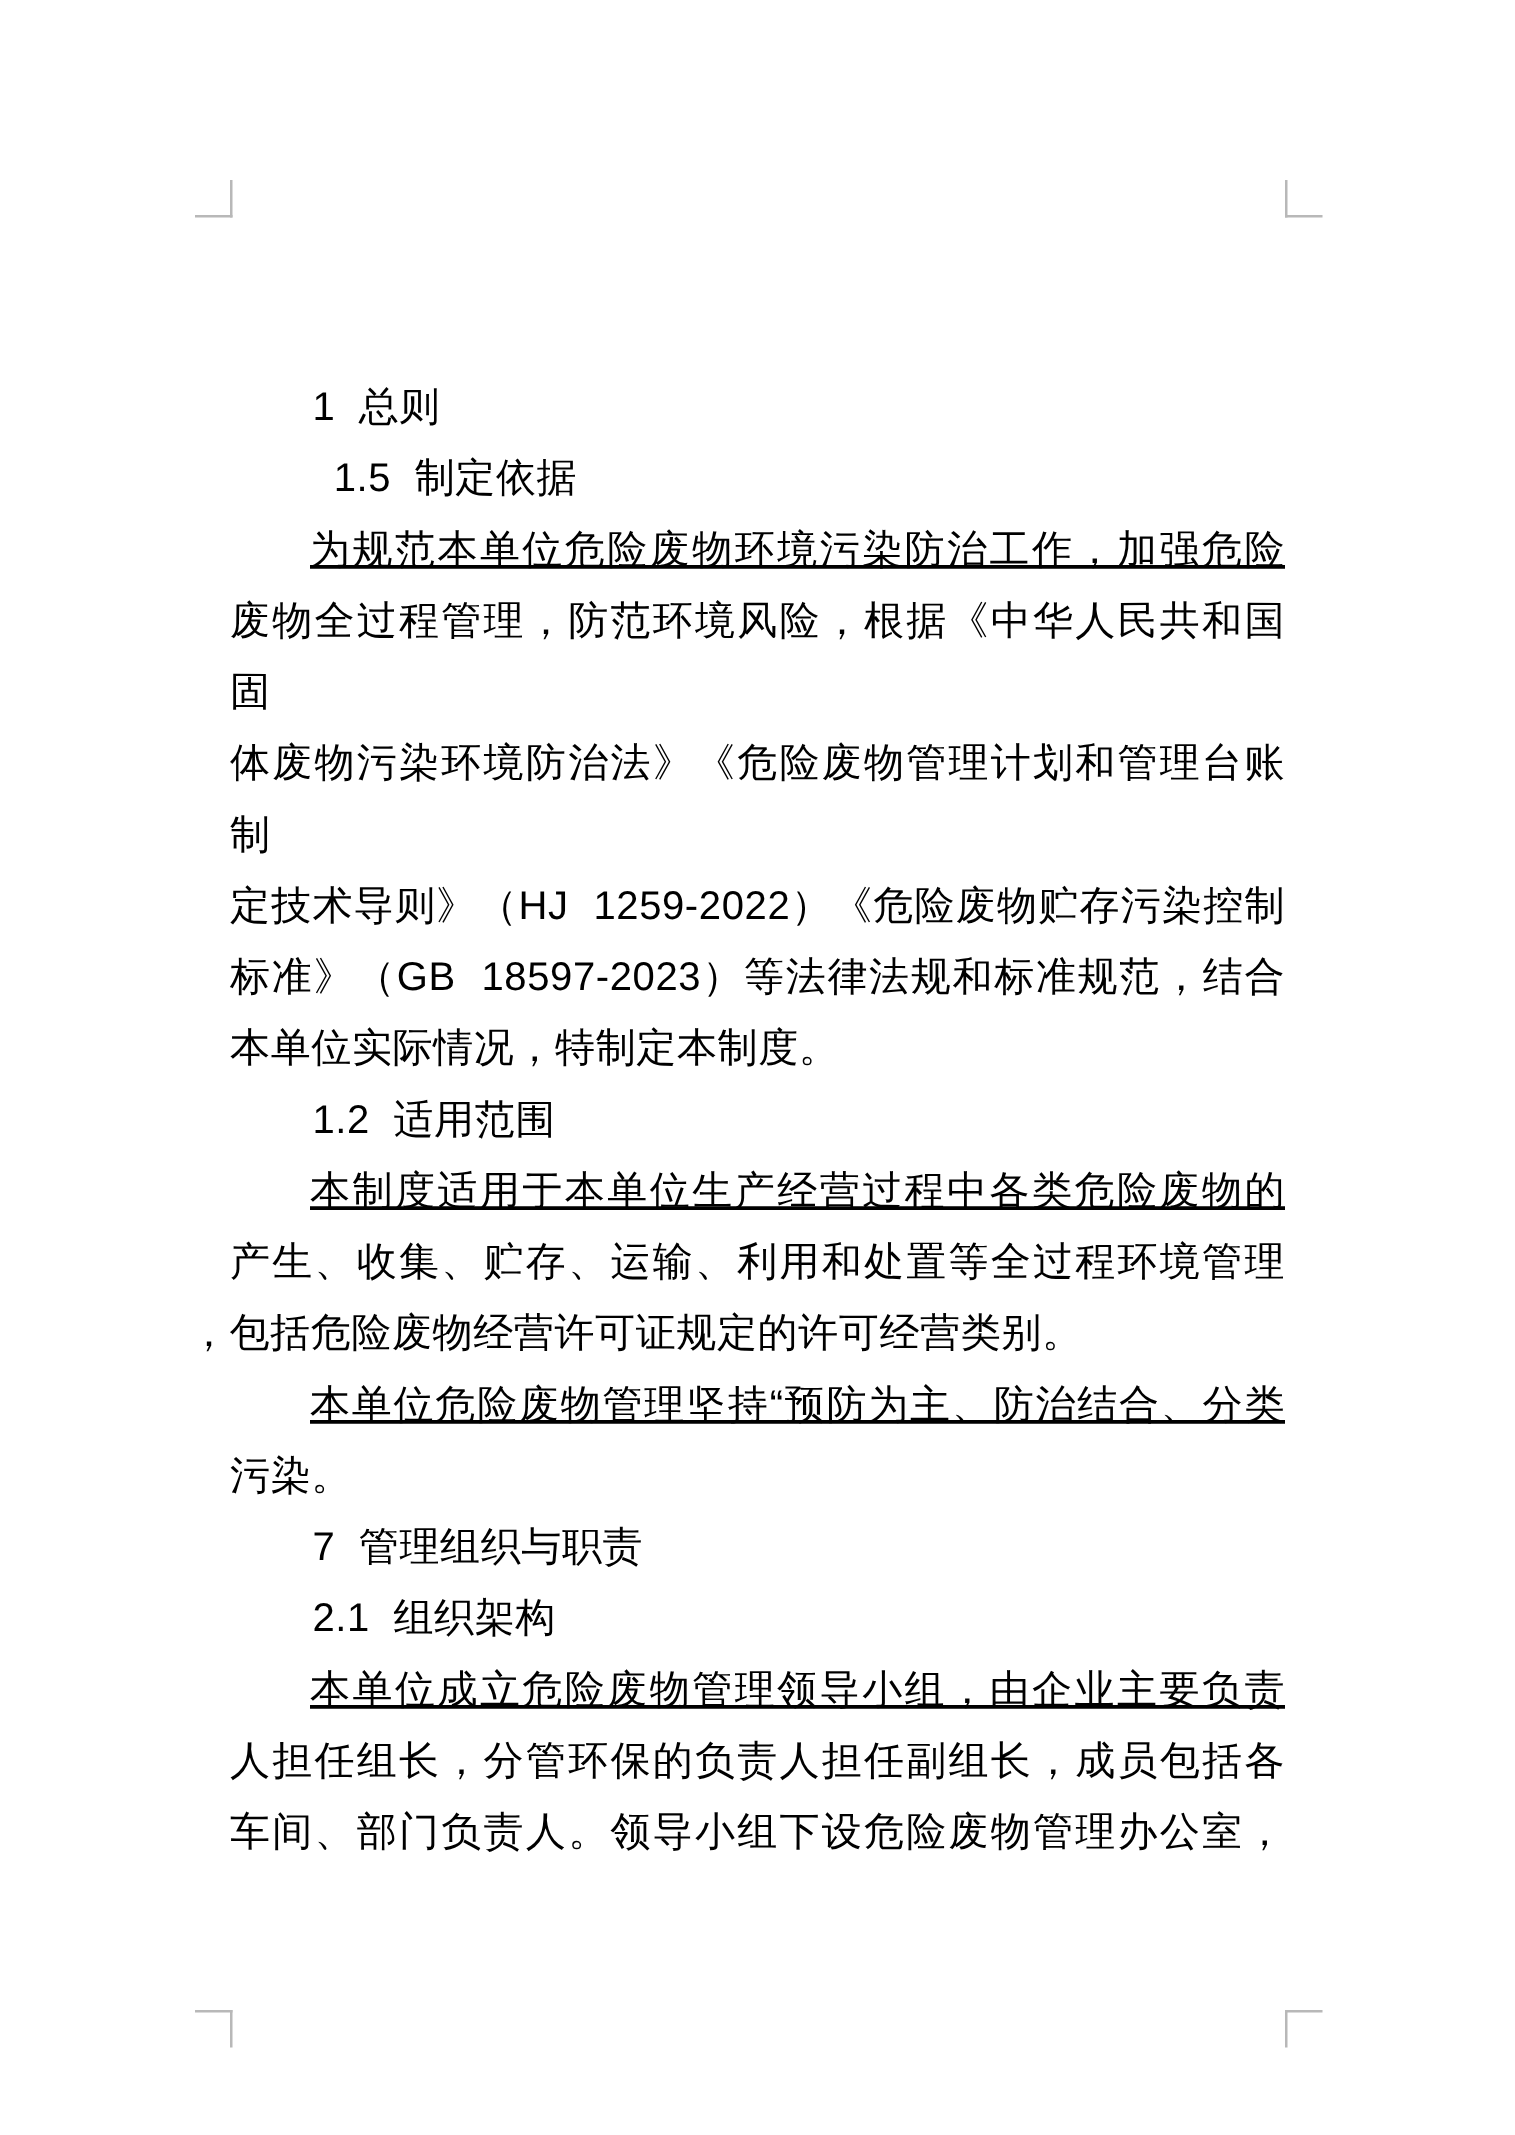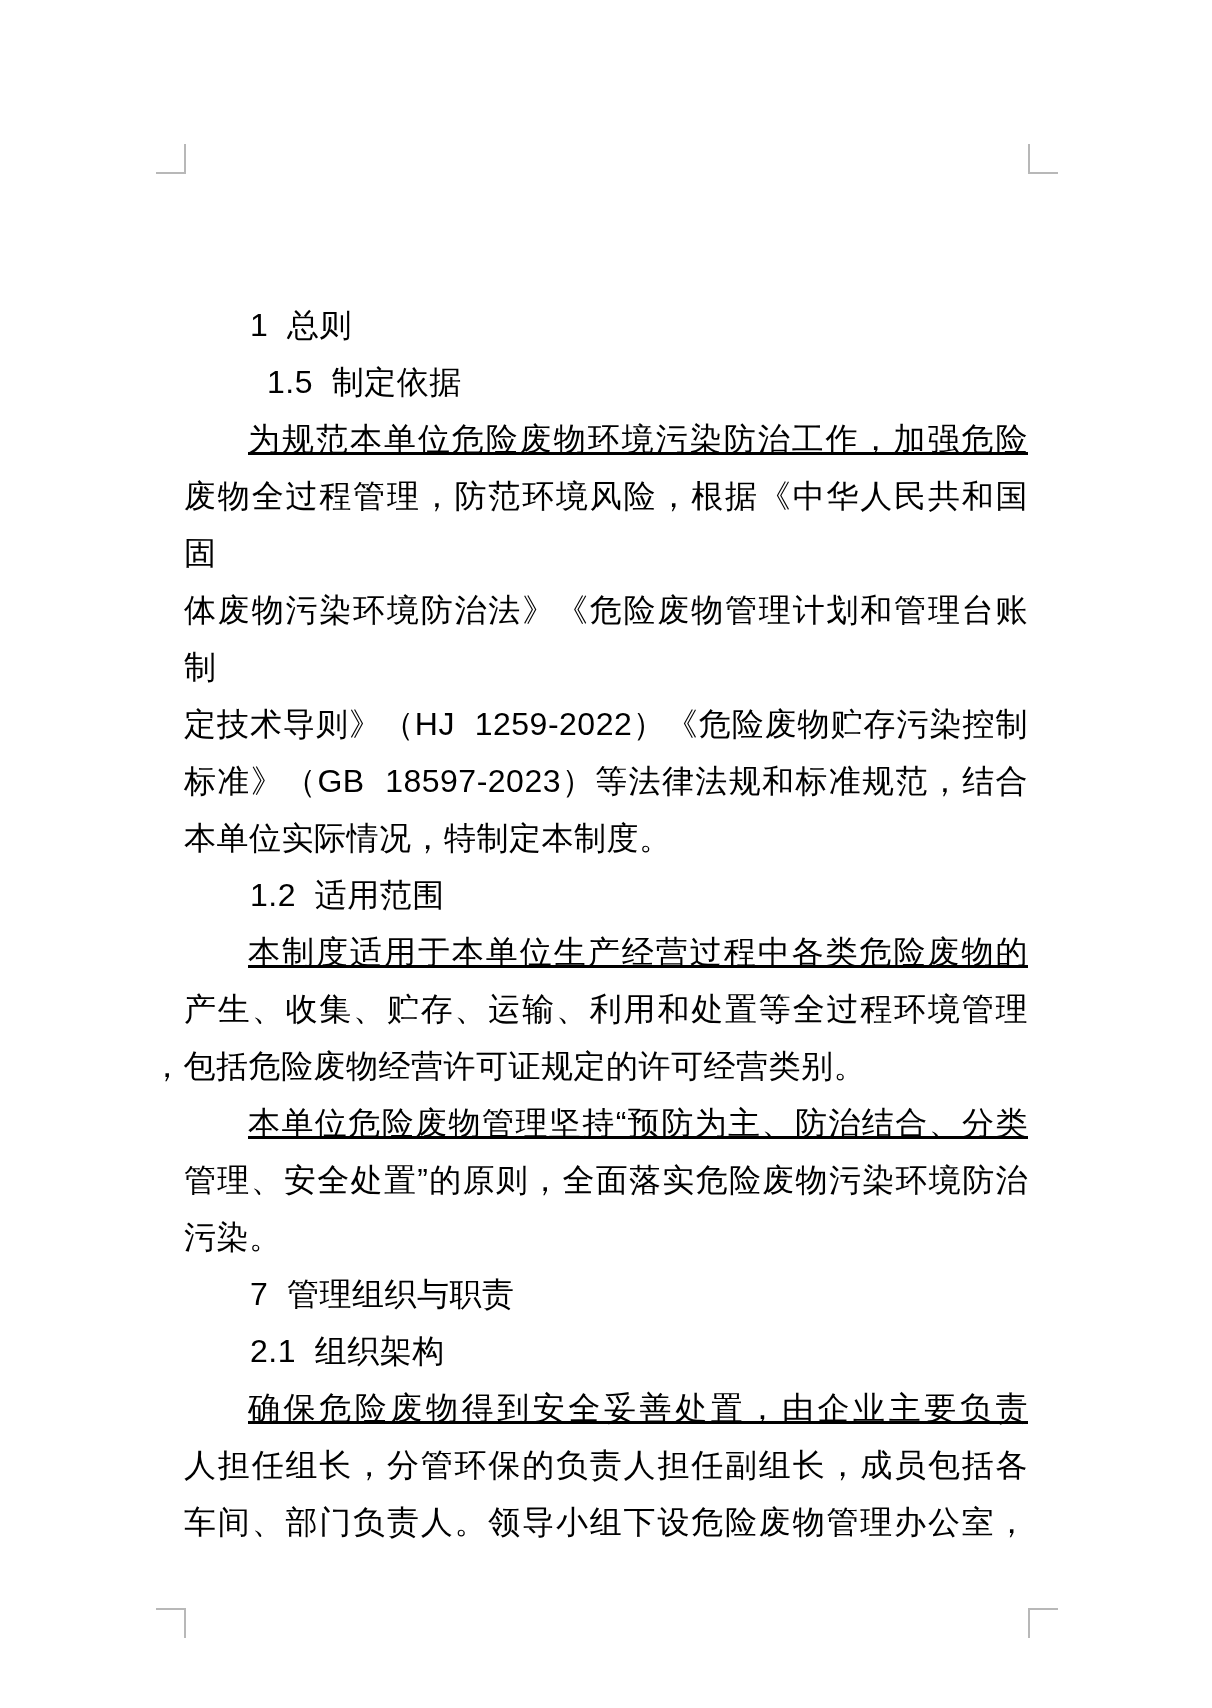--- a/index.html
+++ b/index.html
@@ -83,24 +83,23 @@
     <div class="line full">废物全过程管理，防范环境风险，根据《中华人民共和国固</div>
     <div class="line full">体废物污染环境防治法》《危险废物管理计划和管理台账制</div>
     <div class="line full">定技术导则》（HJ  1259-2022）《危险废物贮存污染控制</div>
     <div class="line full">标准》（GB  18597-2023）等法律法规和标准规范，结合</div>
     <div class="line">本单位实际情况，特制定本制度。</div>
     <div class="line h1">1.2  适用范围</div>
     <div class="line first full">本制度适用于本单位生产经营过程中各类危险废物的</div>
     <div class="line full">产生、收集、贮存、运输、利用和处置等全过程环境管理</div>
     <div class="line hang">，包括危险废物经营许可证规定的许可经营类别。</div>
     <div class="line first full">本单位危险废物管理坚持“预防为主、防治结合、分类</div>
-    <div class="line full">管理、安全处置”的原则，全面落实危险废物污染环境防治</div>
     <div class="line">污染。</div>
     <div class="line h1">7  管理组织与职责</div>
     <div class="line h1">2.1  组织架构</div>
-    <div class="line first full">确保危险废物得到安全妥善处置，由企业主要负责</div>
+    <div class="line first full">本单位成立危险废物管理领导小组，由企业主要负责</div>
     <div class="line full">人担任组长，分管环保的负责人担任副组长，成员包括各</div>
     <div class="line full">车间、部门负责人。领导小组下设危险废物管理办公室，</div>
   </div>
 
   <div class="bottom-bar"></div>
 
 </div>
 
 </body></html>

